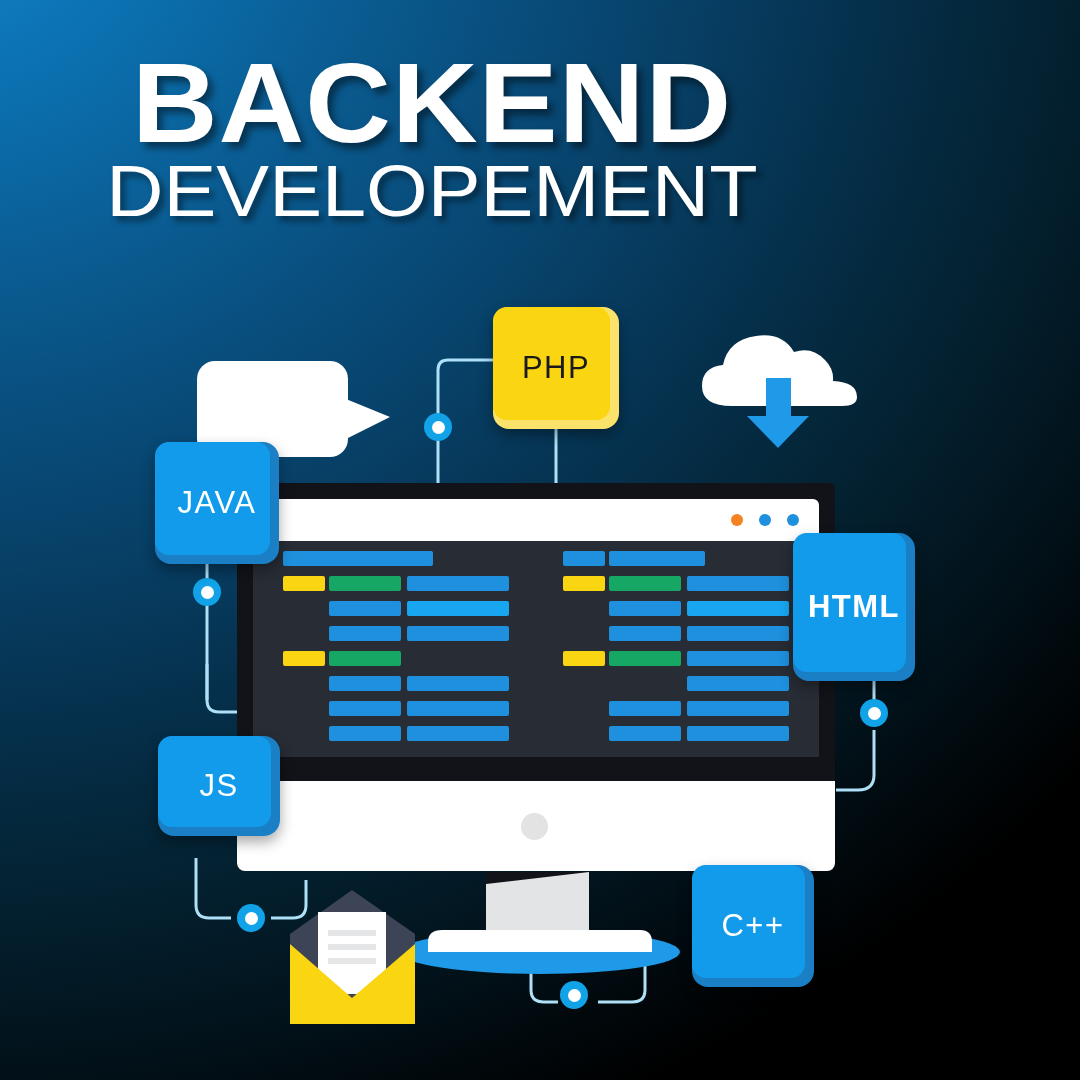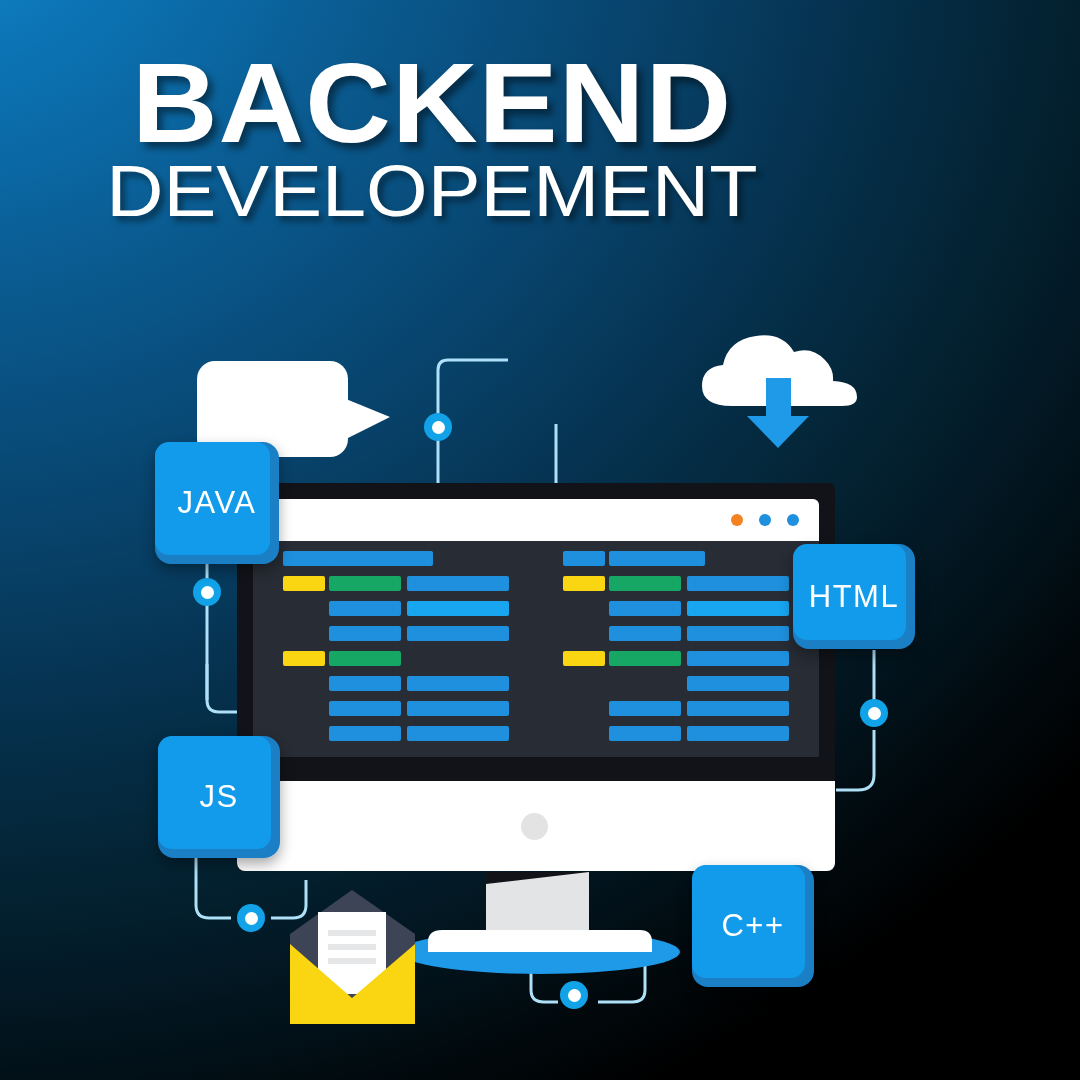--- a/index.html
+++ b/index.html
@@ -197,28 +197,33 @@
       <div class="mon-chin-btn" style="left:284px; top:32px;"></div>
     </div>
   </div>
 
   <div class="tile tile-blue" style="left:155px; top:398px; width:124px; height:122px;margin-top:44px;">
     <div class="tl-shadow"></div>
     <div class="tl-face" style="background: rgb(18, 155, 234);"></div>
     <span class="tl-label" style="color: rgb(255, 255, 255);">JAVA</span>
   </div>
 
-
-  <div class="tile tile-blue" style="left:793px; top:544px; width:122px; height:105px;">
+  <div class="tile tile-yellow" style="left:493px; top:307px; width:126px; height:122px;">
+    <div class="tl-shadow"></div>
+    <div class="tl-face" style="background: rgb(250, 213, 17);"></div>
+    <span class="tl-label" style="color: rgb(26, 26, 26);">PHP</span>
+  </div>
+
+  <div class="tile tile-blue" style="left:793px; top:533px; width:122px; height:148px;font-weight:bold;">
     <div class="tl-shadow"></div>
     <div class="tl-face" style="background: rgb(18, 155, 234);"></div>
     <span class="tl-label" style="color: rgb(255, 255, 255);">HTML</span>
   </div>
 
-  <div class="tile tile-blue" style="left:158px; top:736px; width:122px; height:122px;">
+  <div class="tile tile-blue" style="left:158px; top:736px; width:122px; height:100px;">
     <div class="tl-shadow"></div>
     <div class="tl-face" style="background: rgb(18, 155, 234);"></div>
     <span class="tl-label" style="color: rgb(255, 255, 255);">JS</span>
   </div>
 
   <div class="tile tile-blue" style="left:692px; top:865px; width:122px; height:122px;">
     <div class="tl-shadow"></div>
     <div class="tl-face" style="background: rgb(18, 155, 234);"></div>
     <span class="tl-label" style="color: rgb(255, 255, 255);">C++</span>
   </div>

